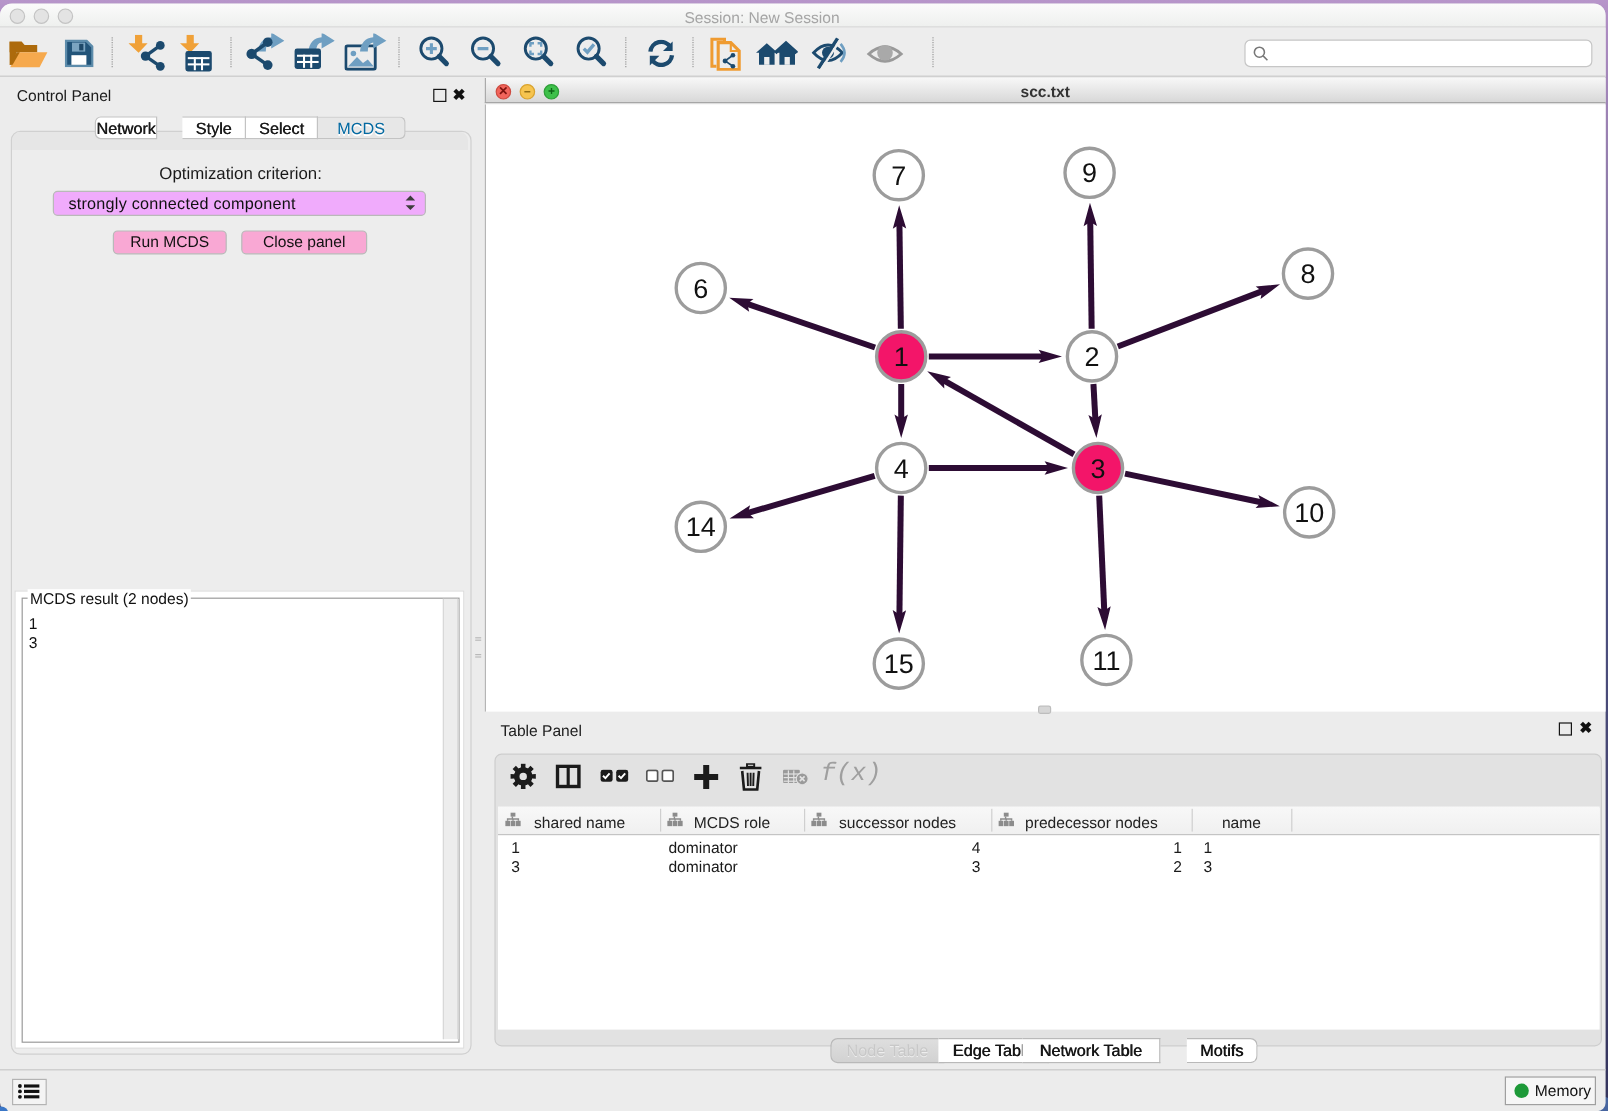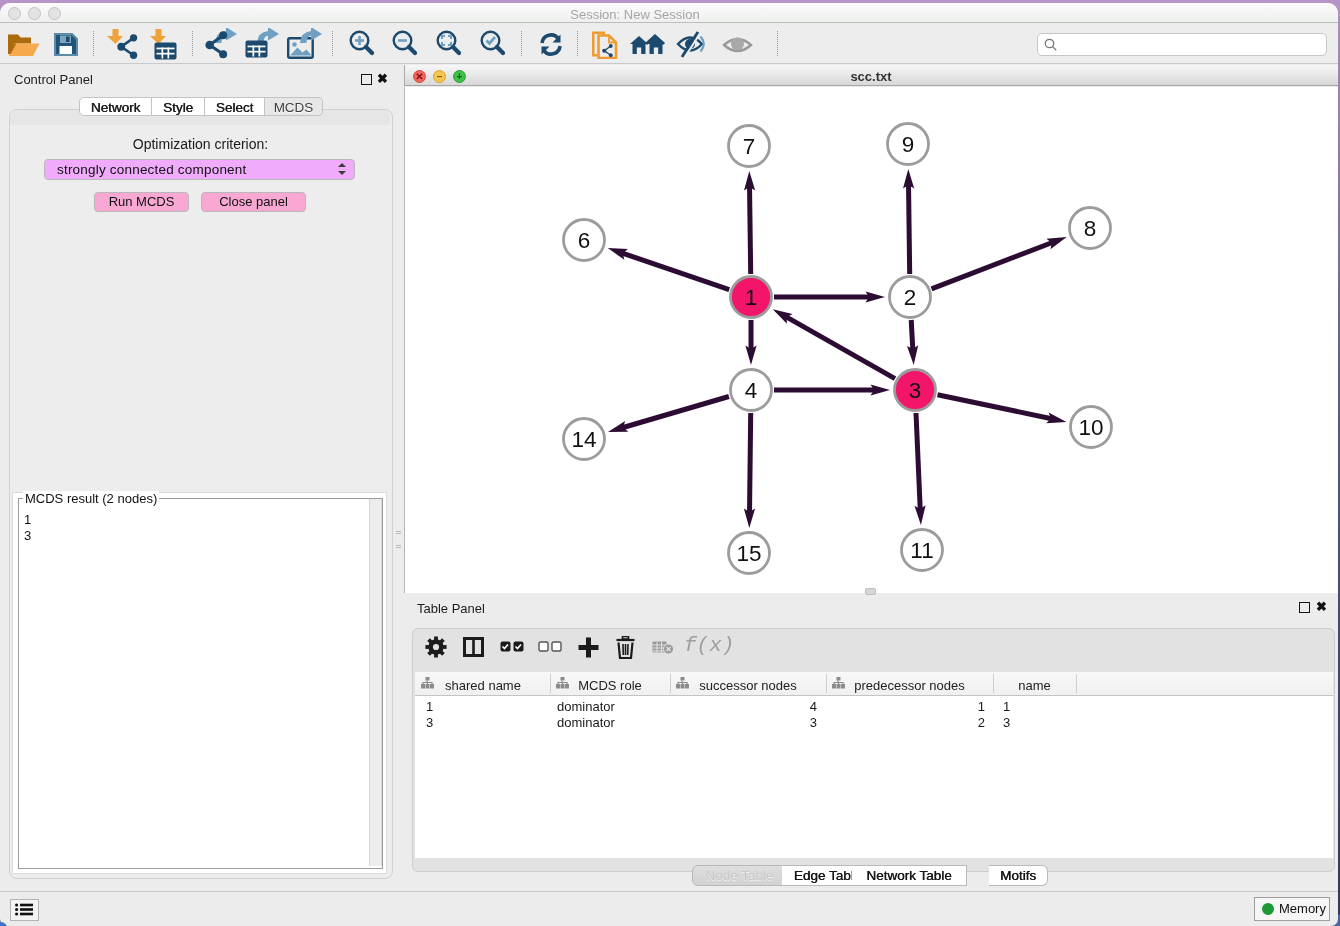--- a/index.html
+++ b/index.html
@@ -197,24 +197,24 @@
 <div id="search"></div>
 <svg class="abs" style="left:1044px;top:38px" width="14" height="14" viewBox="0 0 14 14">
     <circle cx="5.5" cy="5.5" r="4.2" fill="none" stroke="#777" stroke-width="1.3"></circle>
     <line x1="8.6" y1="8.6" x2="12.2" y2="12.2" stroke="#777" stroke-width="1.3"></line>
   </svg>
 <div id="cptitle">Control Panel</div>
 <div class="flbtn" style="left:361px;top:74px"></div>
 <div class="xbtn" style="left:377px;top:71px">✖</div>
 <div id="cpanel"></div>
 <div id="cpband"></div>
-<div class="tab" style="left:79px;width:73px;border-radius:5px 0 0 5px">Network</div>
+<div class="tab" style="left:79px;width:52px;border-radius:5px 0 0 5px">Network</div>
 <div class="tab" style="left:152px;width:53px;border-left:none">Style</div>
 <div class="tab" style="left:205px;width:60px;border-left:none">Select</div>
-<div class="tab" style="left:265px;width:58px;border-left:none;border-radius:0 5px 5px 0;background:#e7e7e7;color:#404040;text-shadow:0 1px 0 #fff">MCDS</div>
+<div class="tab" style="left:265px;width:73px;border-left:none;border-radius:0 5px 5px 0;background:#e7e7e7;color:#0369a1;text-shadow:0 1px 0 #fff">MCDS</div>
 <div id="optlbl">Optimization criterion:</div>
 <div id="combo">strongly connected component</div>
 <svg class="abs" style="left:336px;top:162px" width="12" height="14" viewBox="0 0 12 14">
     <path d="M2 5 L6 1 L10 5 Z" fill="#3c3c3c"></path>
     <path d="M2 9 L6 13 L10 9 Z" fill="#3c3c3c"></path>
   </svg>
 <div class="btn" style="left:94px;top:192px;width:93px">Run MCDS</div>
 <div class="btn" style="left:201px;top:192px;width:103px">Close panel</div>
 <div id="mcdspanel"></div>
 <div id="mcdsbox"></div>

